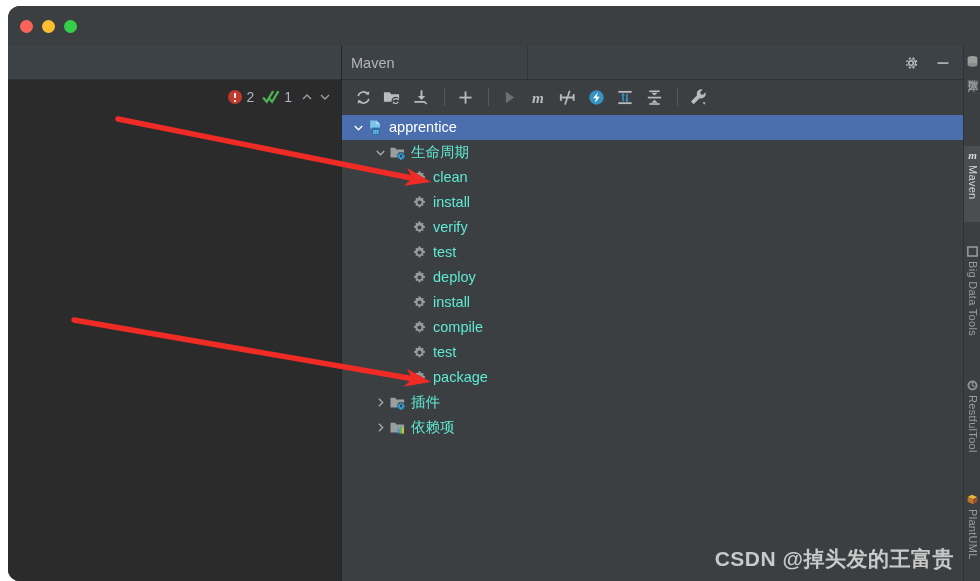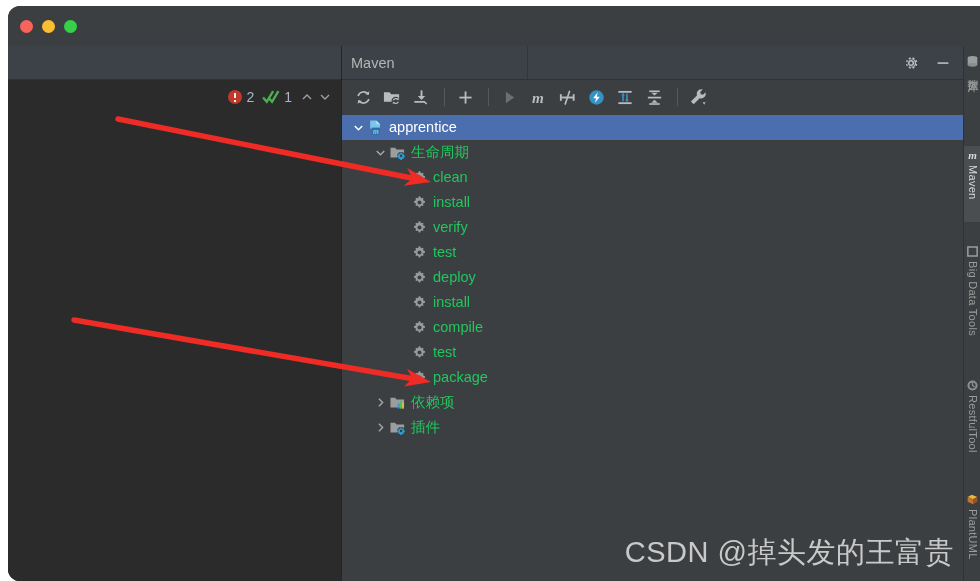--- a/index.html
+++ b/index.html
@@ -176,21 +176,21 @@
     position: absolute;
     left: 0; top: 69px; right: 0; bottom: 0;
     overflow: hidden;
   }
   .trow {
     position: relative;
     height: 25px;
     display: flex;
     align-items: center;
     font-size: 14.5px;
-    color: #22c55e;
+    color: #5eead4;
     white-space: nowrap;
   }
   .trow.selected {
     background: #4b6eaf;
     color: #ffffff;
   }
   .twist {
     width: 16px; height: 16px;
     display: flex; align-items: center; justify-content: center;
     flex: 0 0 auto;
@@ -240,23 +240,24 @@
     width: 980px; height: 581px;
     pointer-events: none;
   }
 
   
   .watermark {
     position: absolute;
     right: 26px;
     bottom: 8px;
     color: #c9c9c9;
-    font-size: 29px;
+    font-size: 21px;
     letter-spacing: 0.5px;
     white-space: nowrap;
+    font-weight: bold;
   }
 </style>
 </head>
 <body>
 
 <div id="root">
   <div class="window">
 
     <div class="titlebar">
       <div class="traffic">
@@ -527,43 +528,43 @@
           <div class="trow">
             <span style="width: 30px; flex: 0 0 auto;"></span>
             <span class="twist">
               <svg width="15" height="15" viewBox="0 0 16 16">
                 <path d="M6.3 4 L10.3 8 L6.3 12" fill="none" stroke="#a6a6a6" stroke-width="1.5"></path>
               </svg>
             </span>
             <span class="ticon">
               <svg width="17" height="15" viewBox="0 0 18 16">
                 <path d="M1.5 3h5l1.4 1.8H16v8.4H1.5z" fill="#9a9e9f"></path>
+                <circle cx="12.8" cy="11.6" r="4.1" fill="#3c3f41"></circle>
+                <path d="M12.8 7.9l.72.18.18.95c.25.1.48.24.68.4l.9-.36.5.5-.36.9c.17.2.3.43.4.68l.95.18.18.72-.18.72-.95.18c-.1.25-.23.48-.4.68l.36.9-.5.5-.9-.36c-.2.17-.43.3-.68.4l-.18.95-.72.18-.72-.18-.18-.95a3.3 3.3 0 0 1-.68-.4l-.9.36-.5-.5.36-.9a3.3 3.3 0 0 1-.4-.68l-.95-.18-.18-.72.18-.72.95-.18c.1-.25.23-.48.4-.68l-.36-.9.5-.5.9.36c.2-.17.43-.3.68-.4l.18-.95z" fill="#2b9fd8"></path>
+                <circle cx="12.8" cy="11.6" r="1.35" fill="#3c3f41"></circle>
+              </svg>
+            </span>
+            <span class="tlabel">插件</span>
+          </div>
+          <div class="trow">
+            <span style="width: 30px; flex: 0 0 auto;"></span>
+            <span class="twist">
+              <svg width="15" height="15" viewBox="0 0 16 16">
+                <path d="M6.3 4 L10.3 8 L6.3 12" fill="none" stroke="#a6a6a6" stroke-width="1.5"></path>
+              </svg>
+            </span>
+            <span class="ticon">
+              <svg width="17" height="15" viewBox="0 0 18 16">
+                <path d="M1.5 3h5l1.4 1.8H16v8.4H1.5z" fill="#9a9e9f"></path>
                 <rect x="9.2" y="9.2" width="1.9" height="5.4" fill="#3f8fd0"></rect>
                 <rect x="11.6" y="6.6" width="1.9" height="8" fill="#4dbf5a"></rect>
                 <rect x="14" y="8.2" width="1.9" height="6.4" fill="#e8b83a"></rect>
               </svg>
             </span>
             <span class="tlabel">依赖项</span>
-          </div>
-          <div class="trow">
-            <span style="width: 30px; flex: 0 0 auto;"></span>
-            <span class="twist">
-              <svg width="15" height="15" viewBox="0 0 16 16">
-                <path d="M6.3 4 L10.3 8 L6.3 12" fill="none" stroke="#a6a6a6" stroke-width="1.5"></path>
-              </svg>
-            </span>
-            <span class="ticon">
-              <svg width="17" height="15" viewBox="0 0 18 16">
-                <path d="M1.5 3h5l1.4 1.8H16v8.4H1.5z" fill="#9a9e9f"></path>
-                <circle cx="12.8" cy="11.6" r="4.1" fill="#3c3f41"></circle>
-                <path d="M12.8 7.9l.72.18.18.95c.25.1.48.24.68.4l.9-.36.5.5-.36.9c.17.2.3.43.4.68l.95.18.18.72-.18.72-.95.18c-.1.25-.23.48-.4.68l.36.9-.5.5-.9-.36c-.2.17-.43.3-.68.4l-.18.95-.72.18-.72-.18-.18-.95a3.3 3.3 0 0 1-.68-.4l-.9.36-.5-.5.36-.9a3.3 3.3 0 0 1-.4-.68l-.95-.18-.18-.72.18-.72.95-.18c.1-.25.23-.48.4-.68l-.36-.9.5-.5.9.36c.2-.17.43-.3.68-.4l.18-.95z" fill="#2b9fd8"></path>
-                <circle cx="12.8" cy="11.6" r="1.35" fill="#3c3f41"></circle>
-              </svg>
-            </span>
-            <span class="tlabel">插件</span>
           </div>
         </div>
     </div>
 
     <div class="rightbar">
         <div class="vtab" style="top: 6px; height: 72px;">
           <span class="vicon"><svg width="13" height="13" viewBox="0 0 14 14">
               <ellipse cx="7" cy="3.2" rx="5.2" ry="2.1" fill="#9a9e9f"></ellipse>
               <rect x="1.8" y="3.2" width="10.4" height="7.3" fill="#9a9e9f"></rect>
               <ellipse cx="7" cy="10.5" rx="5.2" ry="2.1" fill="#8a8e8f"></ellipse>

